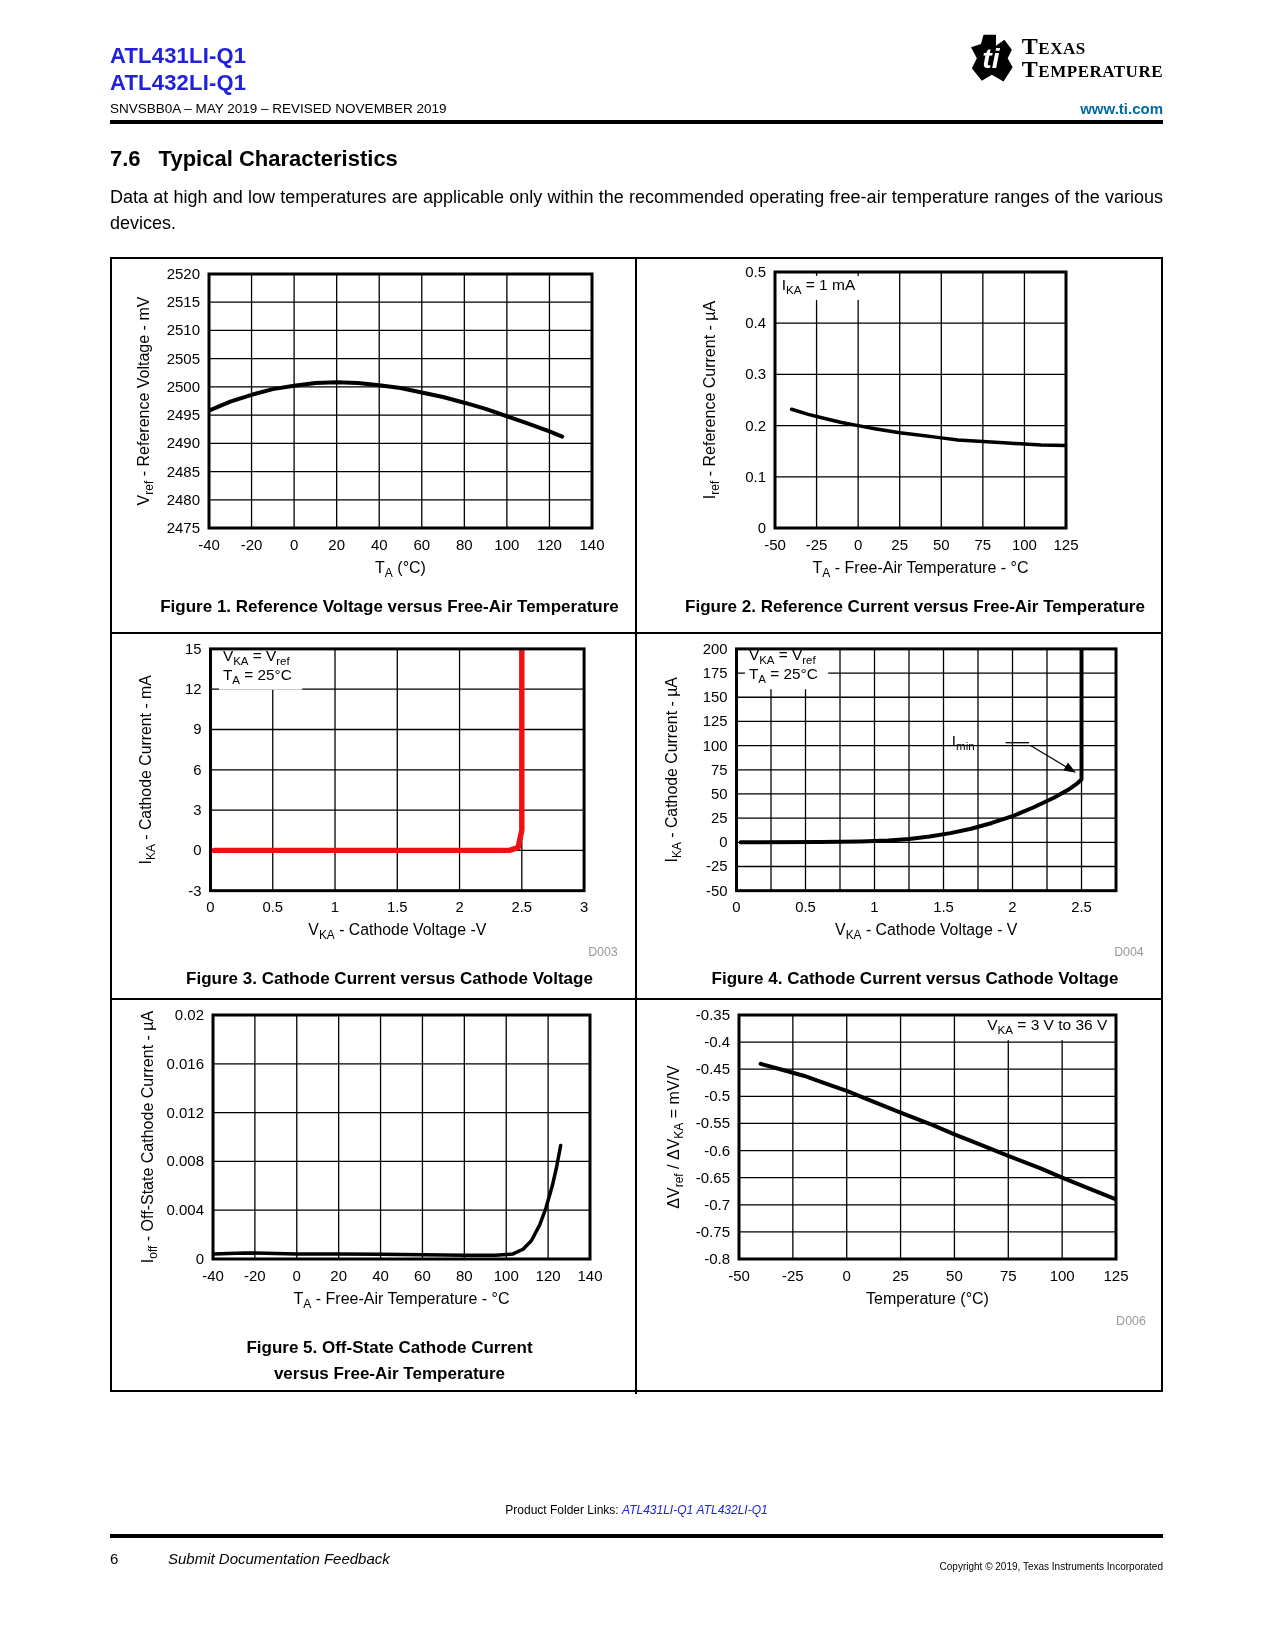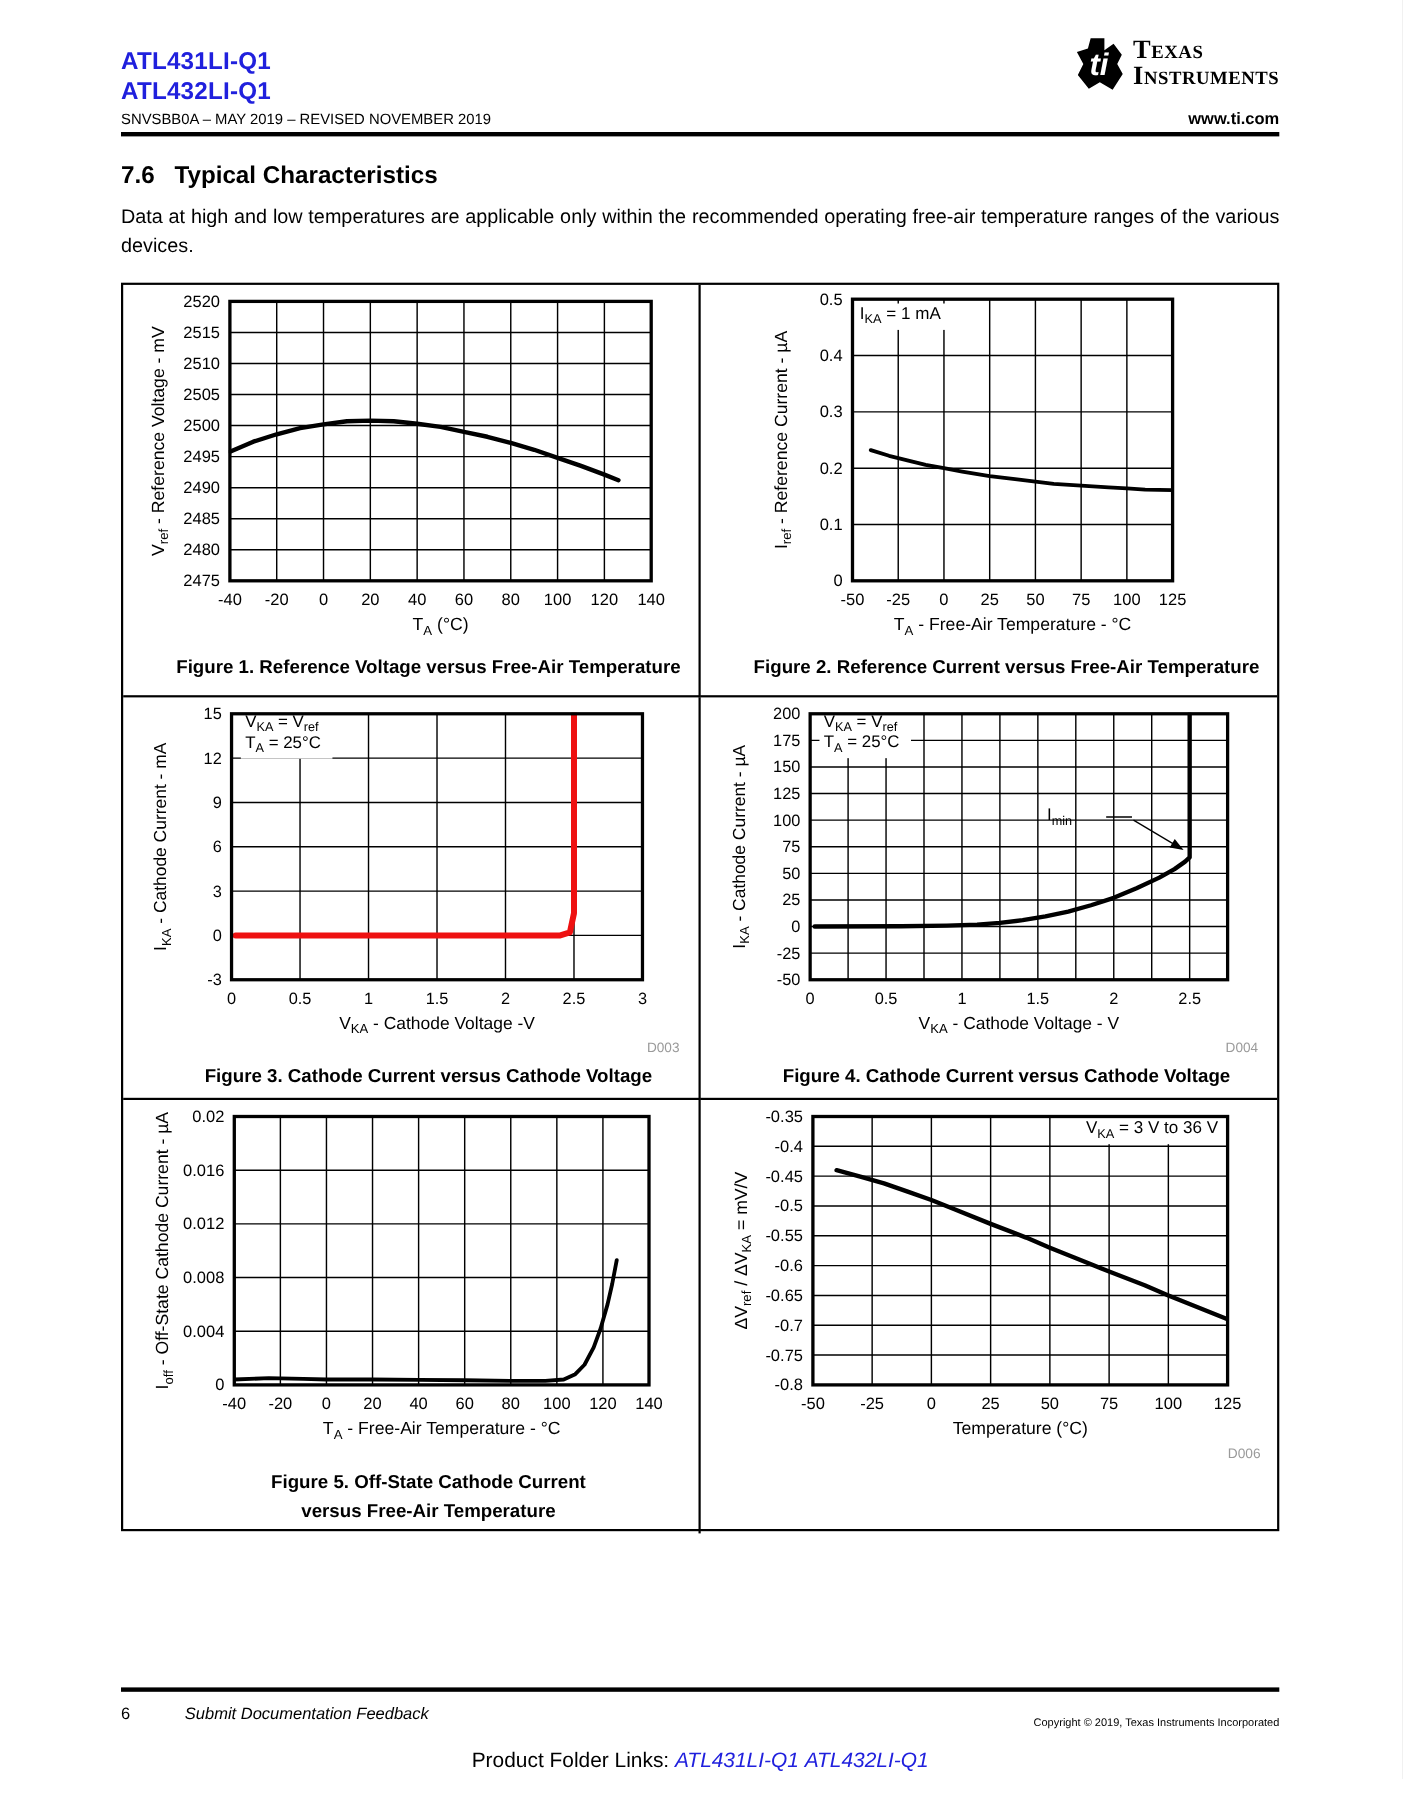--- a/index.html
+++ b/index.html
@@ -35,21 +35,21 @@
   .fig-cell:nth-child(odd) { border-right:2px solid #000; }
   .fig-cell:nth-child(-n+4) { border-bottom:2px solid #000; }
   .fig-caption { font-size:17px; font-weight:bold; text-align:center; line-height:26px; margin-top:2px;margin-left:32px; }
   svg text { font-family:"Liberation Sans", sans-serif; }
   
   .footer-rule { position:absolute; left:110px; top:1534px; width:1053px; height:4px; background:#000; }
   .footer-line1 { position:absolute; left:110px; top:1550px; width:1053px; font-size:15px; }
   .page-number { position:absolute; left:0; }
   .feedback-link { position:absolute; left:58px; color:#000000; font-style:italic; text-decoration:none; }
   .copyright { position:absolute; right:0; font-size:10px;margin-top:11px; }
-  .footer-line2 { position:absolute; left:110px; top:1590px; width:1053px; text-align:center; font-size:19px; }
+  .footer-line2 { position:absolute; left:110px; top:1503px; width:1053px; text-align:center; font-size:12px; }
   .product-link { color:#2020dd; font-style:italic; text-decoration:none; }
 </style>
 </head>
 <body>
 
 <div class="page">
 
   <div class="part-numbers">
     <div class="part-number">ATL431LI-Q1</div>
     <div class="part-number">ATL432LI-Q1</div>
@@ -58,24 +58,24 @@
 
   <div class="logo">
     <span>
       <svg width="50" height="52" viewBox="0 0 60 62">
         <path fill="#000" d="M21 2 L36 2 L36 15 L46 8 L55 20 L50 30 L56 41 L45 58 L31 50 L19 57 L7 42 L13 30 L6 17 L18 13 Z"></path>
         <text x="30" y="42" text-anchor="middle" fill="#fff" font-size="34" font-family="Liberation Serif, serif" font-weight="bold" font-style="italic">ti</text>
       </svg>
     </span>
     <div class="logo-text">
       <div>Texas</div>
-      <div>Instruments</div>
+      <div>Temperature</div>
     </div>
   </div>
-  <a class="website" href="#" style="color:#000000; text-decoration:none;">www.ti.com</a>
+  <a class="website" href="#" style="color:#0369a1; text-decoration:none;">www.ti.com</a>
   <div class="header-rule"></div>
 
   <div class="section-heading">
     <span class="num">7.6</span><span>Typical Characteristics</span>
   </div>
   <p class="intro">Data at high and low temperatures are applicable only within the recommended operating free-air temperature ranges of the various devices.</p>
 
   <div class="figures" id="figures">
       <figure class="fig-cell">
         <svg width="505" height="330" viewBox="0 0 505 330">

